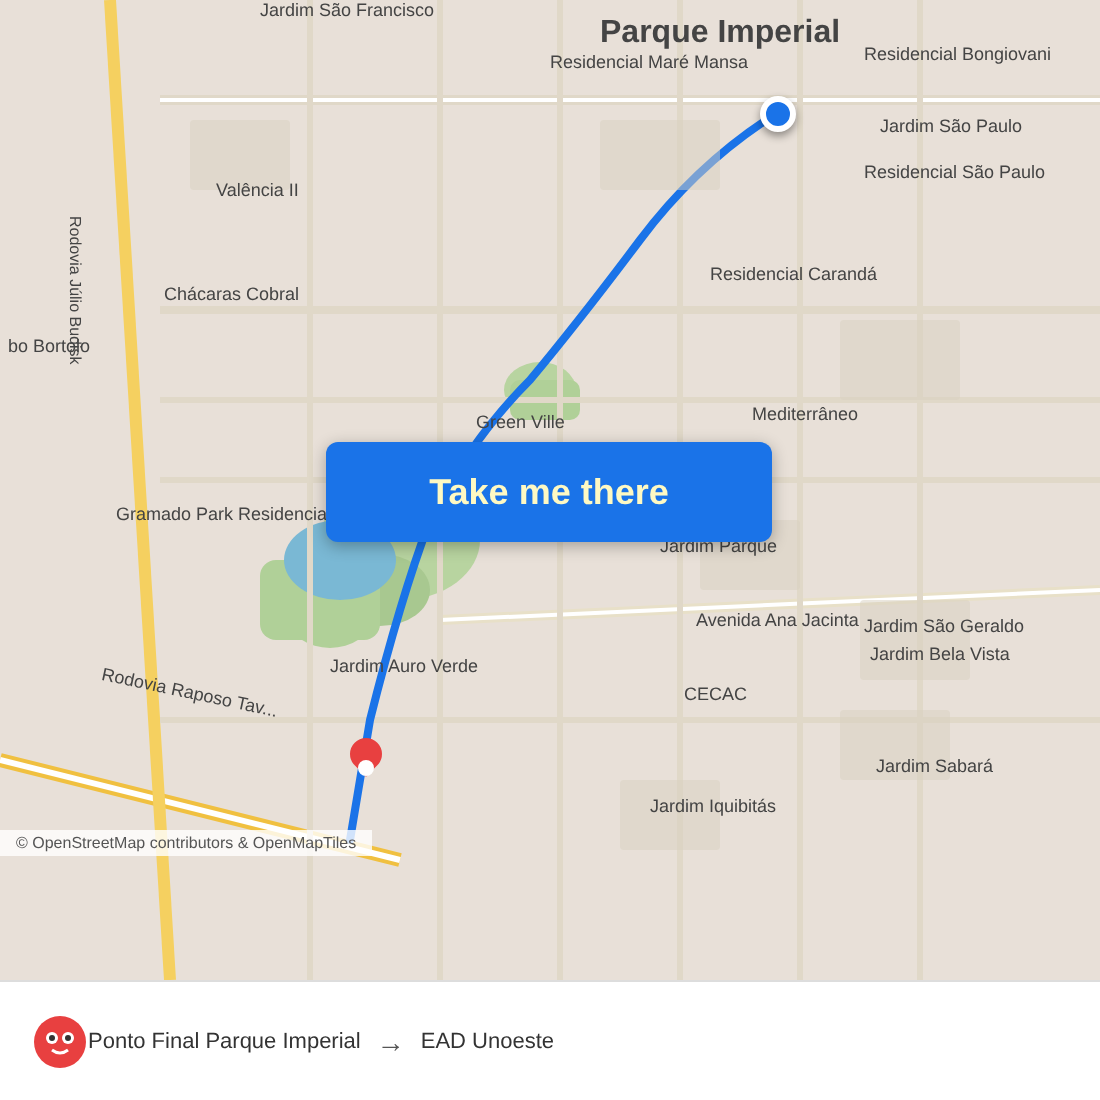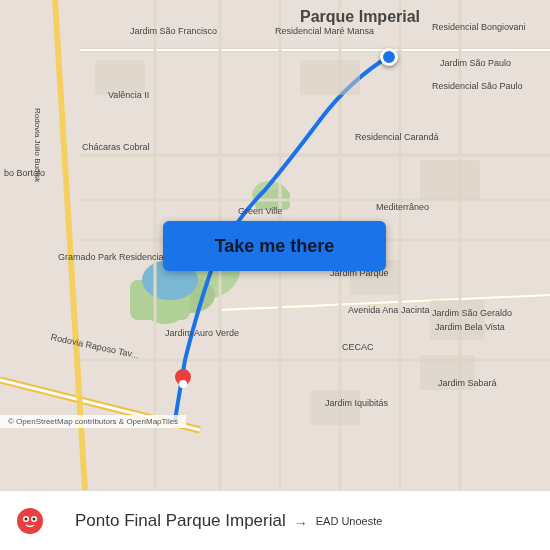--- a/index.html
+++ b/index.html
@@ -27,21 +27,21 @@
     }
 
     
     .take-me-there-btn {
       position: absolute;
       top: 221px;
       left: 163px;
       width: 223px;
       height: 50px;
       background: #1a73e8;
-      color: #0f172a;
+      color: #fef9c3;
       border: none;
       border-radius: 6px;
       font-size: 18px;
       font-weight: 600;
       cursor: pointer;
       display: flex;
       align-items: center;
       justify-content: center;
       box-shadow: 0 2px 8px rgba(0,0,0,0.3);
     }
@@ -124,24 +124,23 @@
     }
 
     .footer-route {
       display: flex;
       align-items: center;
       gap: 8px;
       flex: 1;
     }
 
     .footer-from {
-      font-size: 17px;
+      font-size: 11px;
       color: #333;
       font-weight: 500;
-      padding-left: 31px;
     }
 
     .footer-arrow {
       font-size: 14px;
       color: #555;
     }
 
     .footer-to {
       font-size: 11px;
       color: #333;
@@ -207,21 +206,21 @@
     <rect x="420" y="160" width="60" height="40" rx="2" fill="#d8d0c0" opacity="0.5"></rect>
     <rect x="350" y="260" width="50" height="35" rx="2" fill="#d8d0c0" opacity="0.5"></rect>
     <rect x="430" y="300" width="55" height="40" rx="2" fill="#d8d0c0" opacity="0.5"></rect>
     <rect x="310" y="390" width="50" height="35" rx="2" fill="#d8d0c0" opacity="0.5"></rect>
     <rect x="420" y="355" width="55" height="35" rx="2" fill="#d8d0c0" opacity="0.5"></rect>
   </svg>
 
   <span class="map-label bold" style="top:8px;left:300px;">Parque Imperial</span>
   <span class="map-label" style="top:26px;left:275px;">Residencial Maré Mansa</span>
   <span class="map-label" style="top:22px;left:432px;">Residencial Bongiovani</span>
-  <span class="map-label" style="top:26px;left:130px;">Jardim São Francisco</span>
+  <span class="map-label" style="top:0;left:130px;">Jardim São Francisco</span>
   <span class="map-label" style="top:58px;left:440px;">Jardim São Paulo</span>
   <span class="map-label" style="top:81px;left:432px;">Residencial São Paulo</span>
   <span class="map-label" style="top:90px;left:108px;">Valência II</span>
   <span class="map-label" style="top:142px;left:82px;">Chácaras Cobral</span>
   <span class="map-label" style="top:132px;left:355px;">Residencial Carandá</span>
   <span class="map-label" style="top:108px;left:42px;transform:rotate(90deg);transform-origin:left top;font-size:8px;">Rodovia Júlio Budisk</span>
   <span class="map-label" style="top:168px;left:4px;">bo Bortolo</span>
   <span class="map-label" style="top:206px;left:238px;">Green Ville</span>
   <span class="map-label" style="top:202px;left:362px;padding-left:14px;">Mediterrâneo</span>
   <span class="map-label" style="top:252px;left:58px;">Gramado Park Residencial</span>

